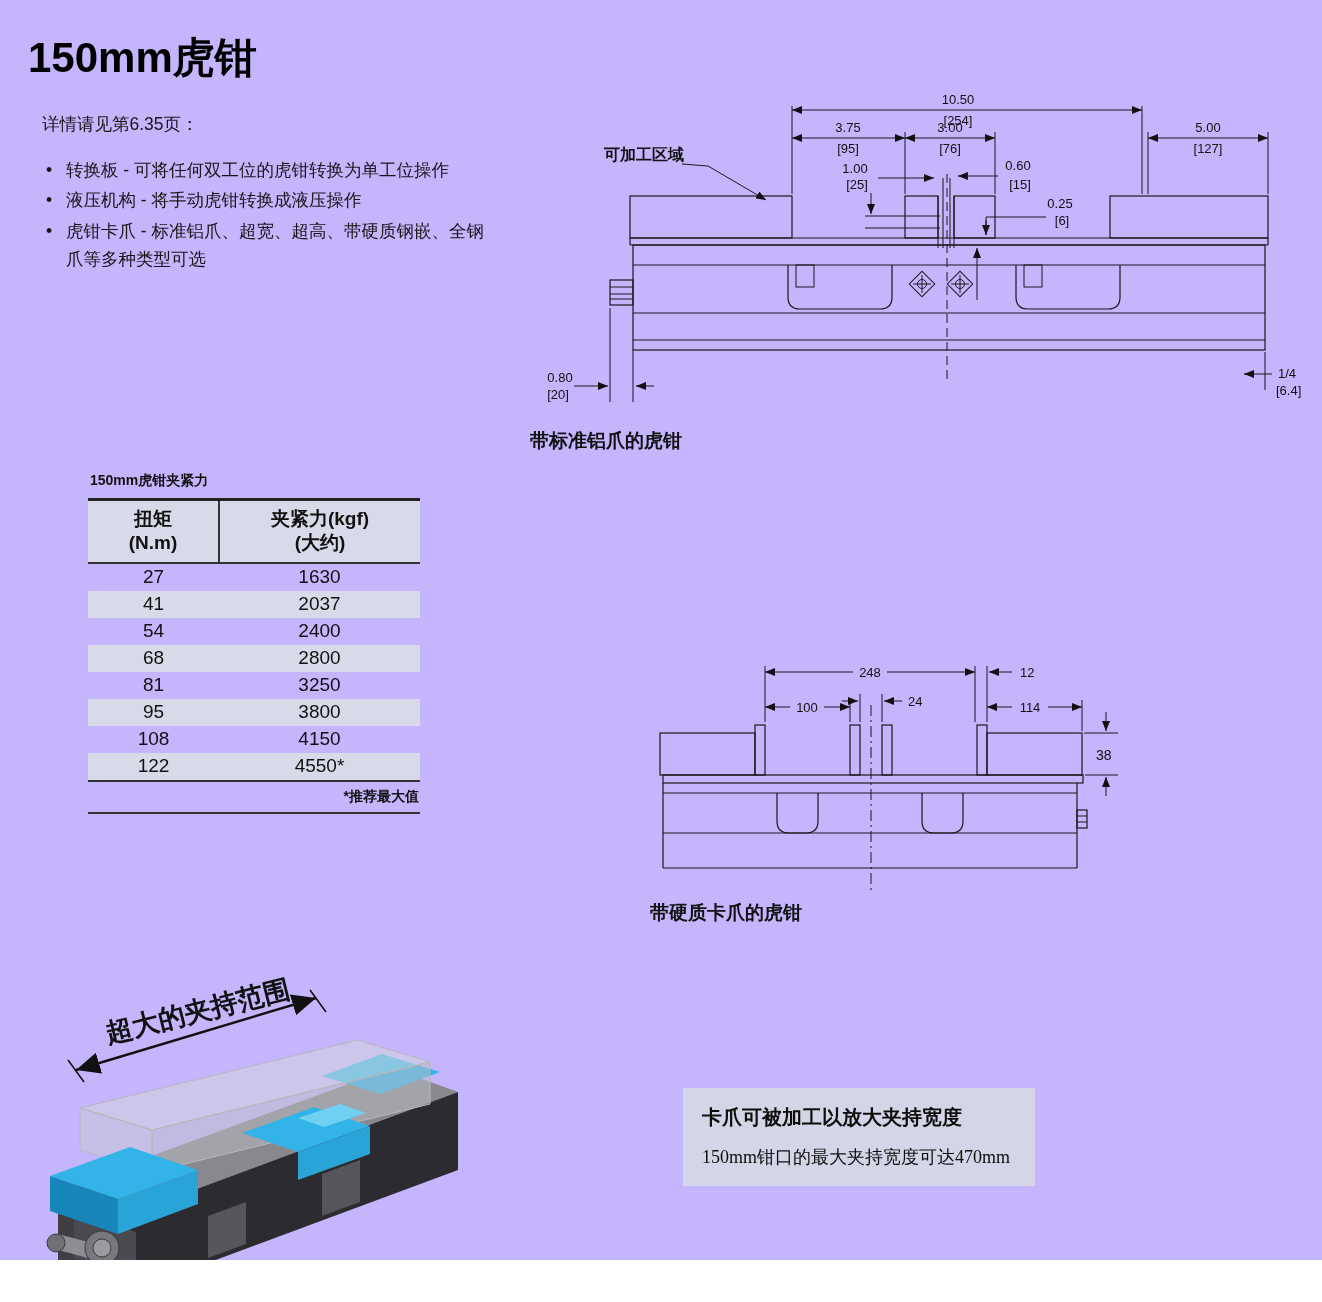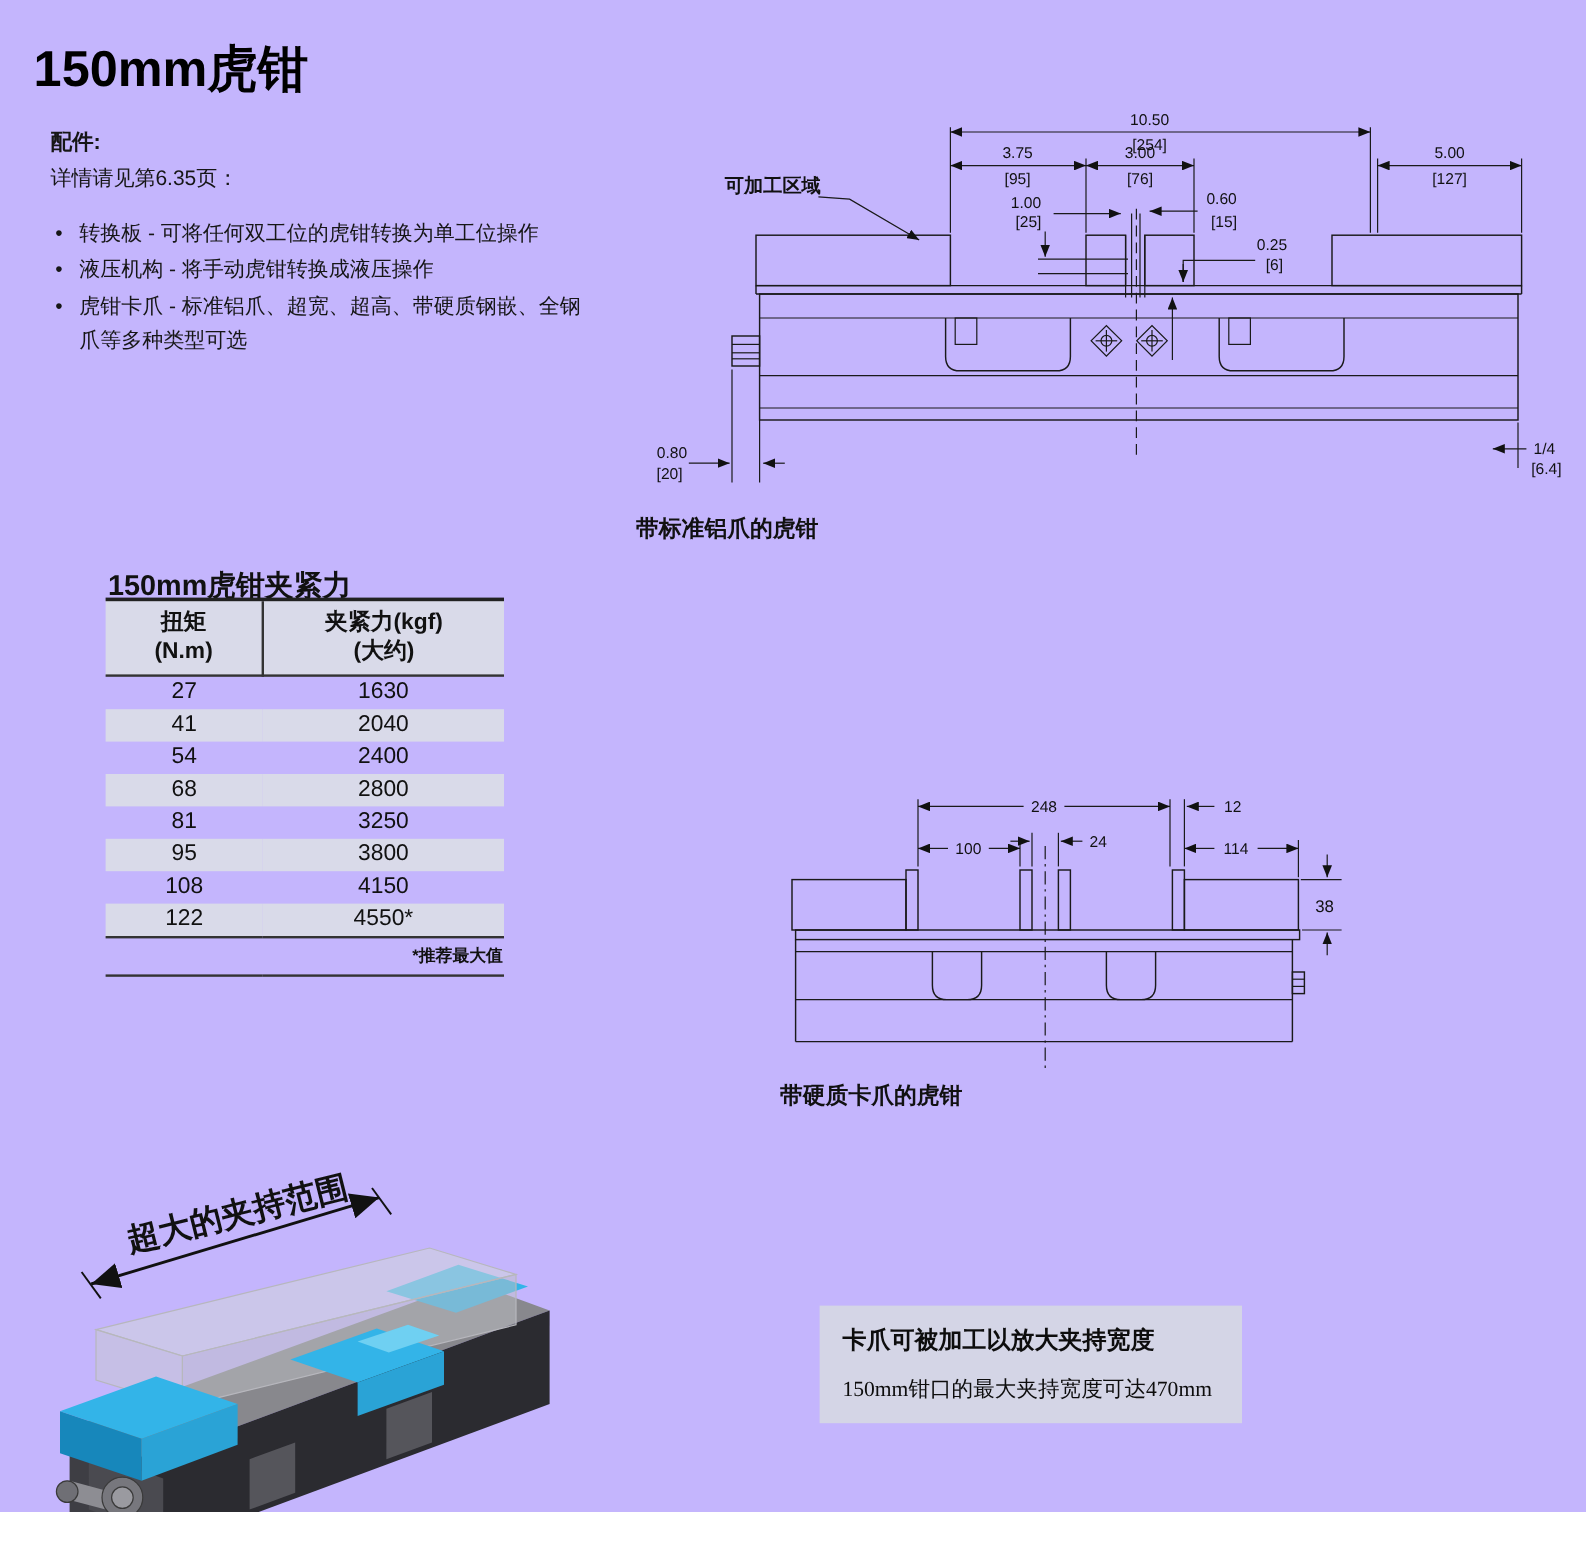--- a/index.html
+++ b/index.html
@@ -11,21 +11,21 @@
 
   
   .acc{position:absolute;left:42px;top:106px;width:445px;font-size:17.5px;color:#161616;}
   .acc-h{font-weight:700;font-size:18px;}
   .acc-note{margin-top:6px;}
   .acc ul{list-style:none;margin:20px 0 0;padding:0;}
   .acc li{position:relative;padding-left:24px;line-height:1.62;margin-top:2px;}
   .acc li::before{content:"\2022";position:absolute;left:4px;}
 
   
-  .tbl-title{position:absolute;left:90px;top:472px;font-size:24px;font-weight:700;}
+  .tbl-title{position:absolute;left:90px;top:472px;font-size:14px;font-weight:700;}
   table.clamp{position:absolute;left:88px;top:498px;width:332px;border-collapse:collapse;
               font-size:19px;color:#111;}
   table.clamp thead th{background:#d9dae9;font-weight:700;padding:6px 0 7px;line-height:1.25;
               border-top:3px solid #222;border-bottom:2px solid #333;}
   table.clamp th.c1{width:130px;border-right:2px solid #333;}
   table.clamp tbody td{text-align:center;height:27px;padding:0;font-size:19px;}
   table.clamp tr.alt{background:#d9dae9;}
   table.clamp tfoot td{border-top:2px solid #333;border-bottom:2px solid #333;
               font-weight:700;text-align:right;height:28px;font-size:14px;}
 
@@ -54,21 +54,20 @@
            margin-top:13px;color:#0d0d0d;}
 </style>
 </head>
 <body>
 
 <div class="page">
 
   <h1 class="title"><span>150</span><span>mm虎钳</span></h1>
 
   <section class="acc">
-    <div class="acc-h">配件:</div>
     <div class="acc-note">详情请见第6.35页：</div>
     <ul>
       <li>转换板 - 可将任何双工位的虎钳转换为单工位操作</li>
       <li>液压机构 - 将手动虎钳转换成液压操作</li>
       <li>虎钳卡爪 - 标准铝爪、超宽、超高、带硬质钢嵌、全钢爪等多种类型可选</li>
     </ul>
   </section>
 
   <div class="tbl-title"><span>150</span><span>mm虎钳夹紧力</span></div>
   <table class="clamp">
@@ -84,21 +83,21 @@
         </th>
       </tr>
     </thead>
     <tbody>
       <tr>
           <td>27</td>
           <td>1630</td>
         </tr>
       <tr class="alt">
           <td>41</td>
-          <td>2040</td>
+          <td>2037</td>
         </tr>
       <tr>
           <td>54</td>
           <td>2400</td>
         </tr>
       <tr class="alt">
           <td>68</td>
           <td>2800</td>
         </tr>
       <tr>

